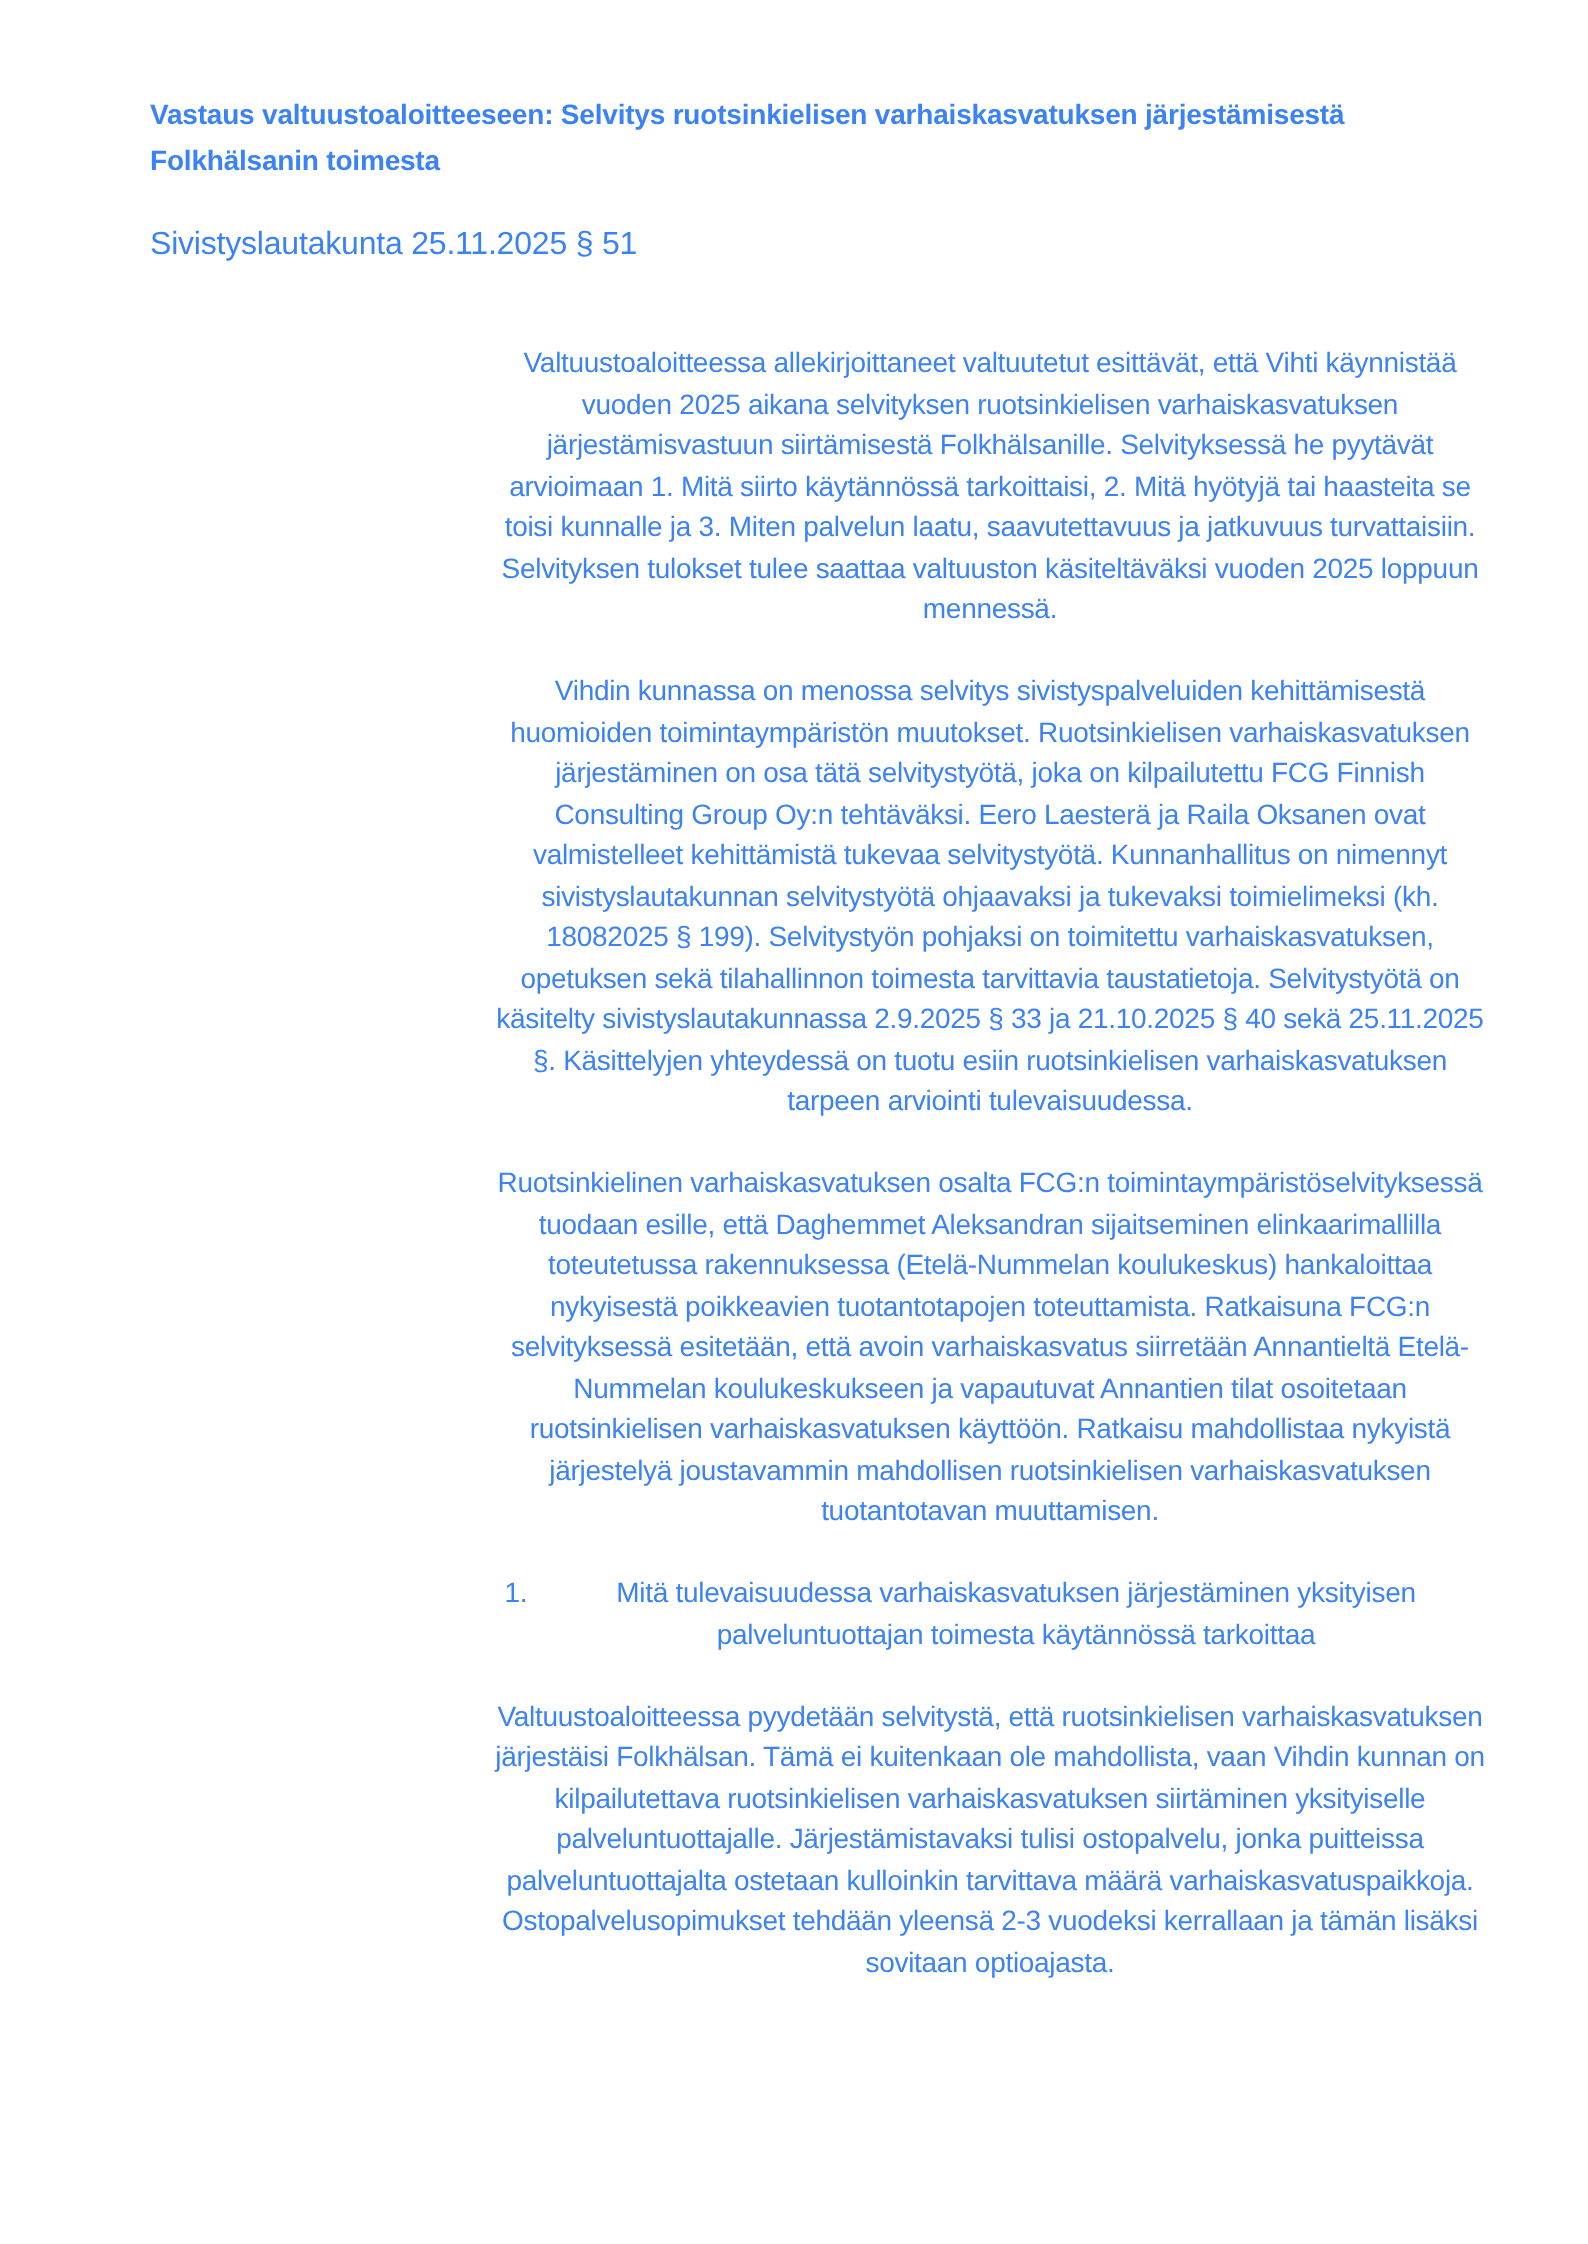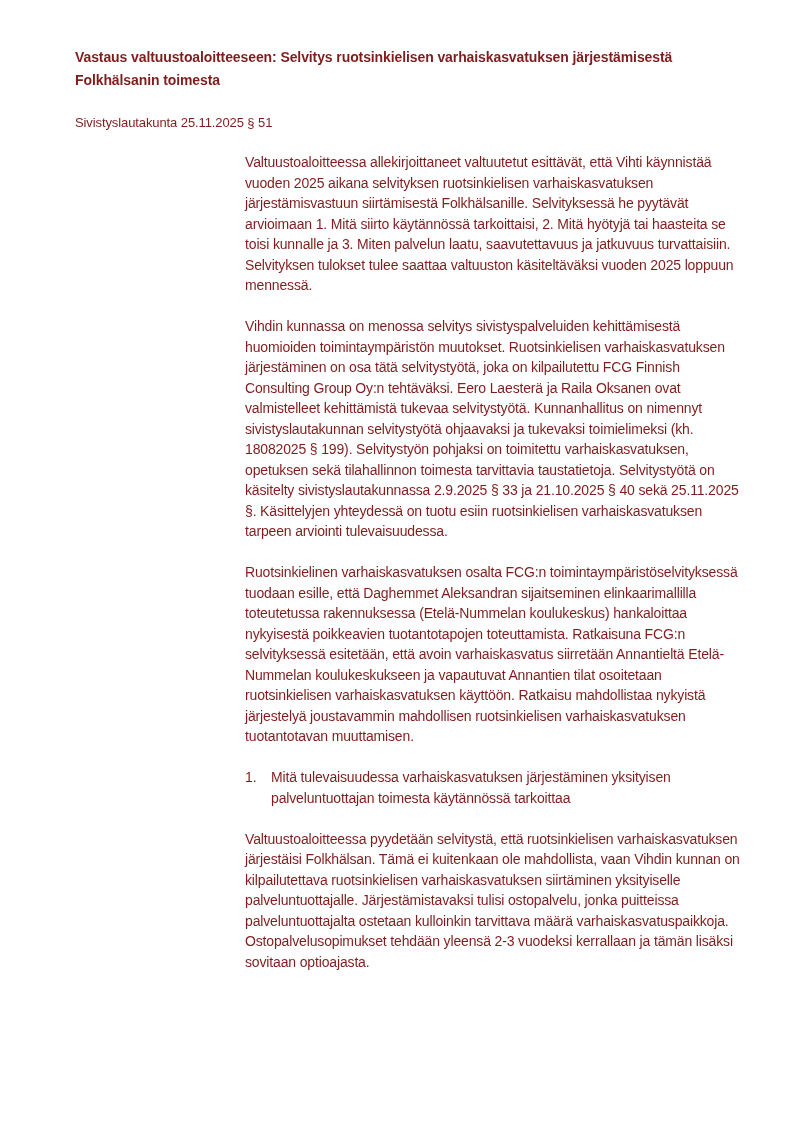--- a/index.html
+++ b/index.html
@@ -7,51 +7,52 @@
     margin: 0;
     padding: 0;
     background: #ffffff;
   }
   .page {
     position: relative;
     width: 794px;
     height: 1122px;
     margin: 0 auto;
     background: #ffffff;
-    color: #7f1d1d;
+    color: #3b82f6;
     font-family: "Liberation Sans", sans-serif;
     overflow: hidden;
   }
   .doc-title {
     position: absolute;
     left: 75px;
     top: 46px;
     width: 645px;
     margin: 0;
     font-size: 14px;
     font-weight: bold;
     line-height: 23px;
     letter-spacing: -0.1px;
   }
   .committee-line {
     position: absolute;
     left: 75px;
     top: 113px;
-    font-size: 13px;
+    font-size: 16px;
     line-height: 20px;
     letter-spacing: -0.1px;
   }
   .doc-body {
     position: absolute;
     left: 245px;
-    top: 152px;
+    top: 171px;
     width: 500px;
     font-size: 14px;
     line-height: 20.5px;
     letter-spacing: -0.15px;
+    text-align: center;
   }
   .doc-body p {
     margin: 0 0 20.5px 0;
     padding: 0;
   }
   .numbered-item {
     display: flex;
     margin: 0 0 20.5px 0;
   }
   .numbered-item .num {

